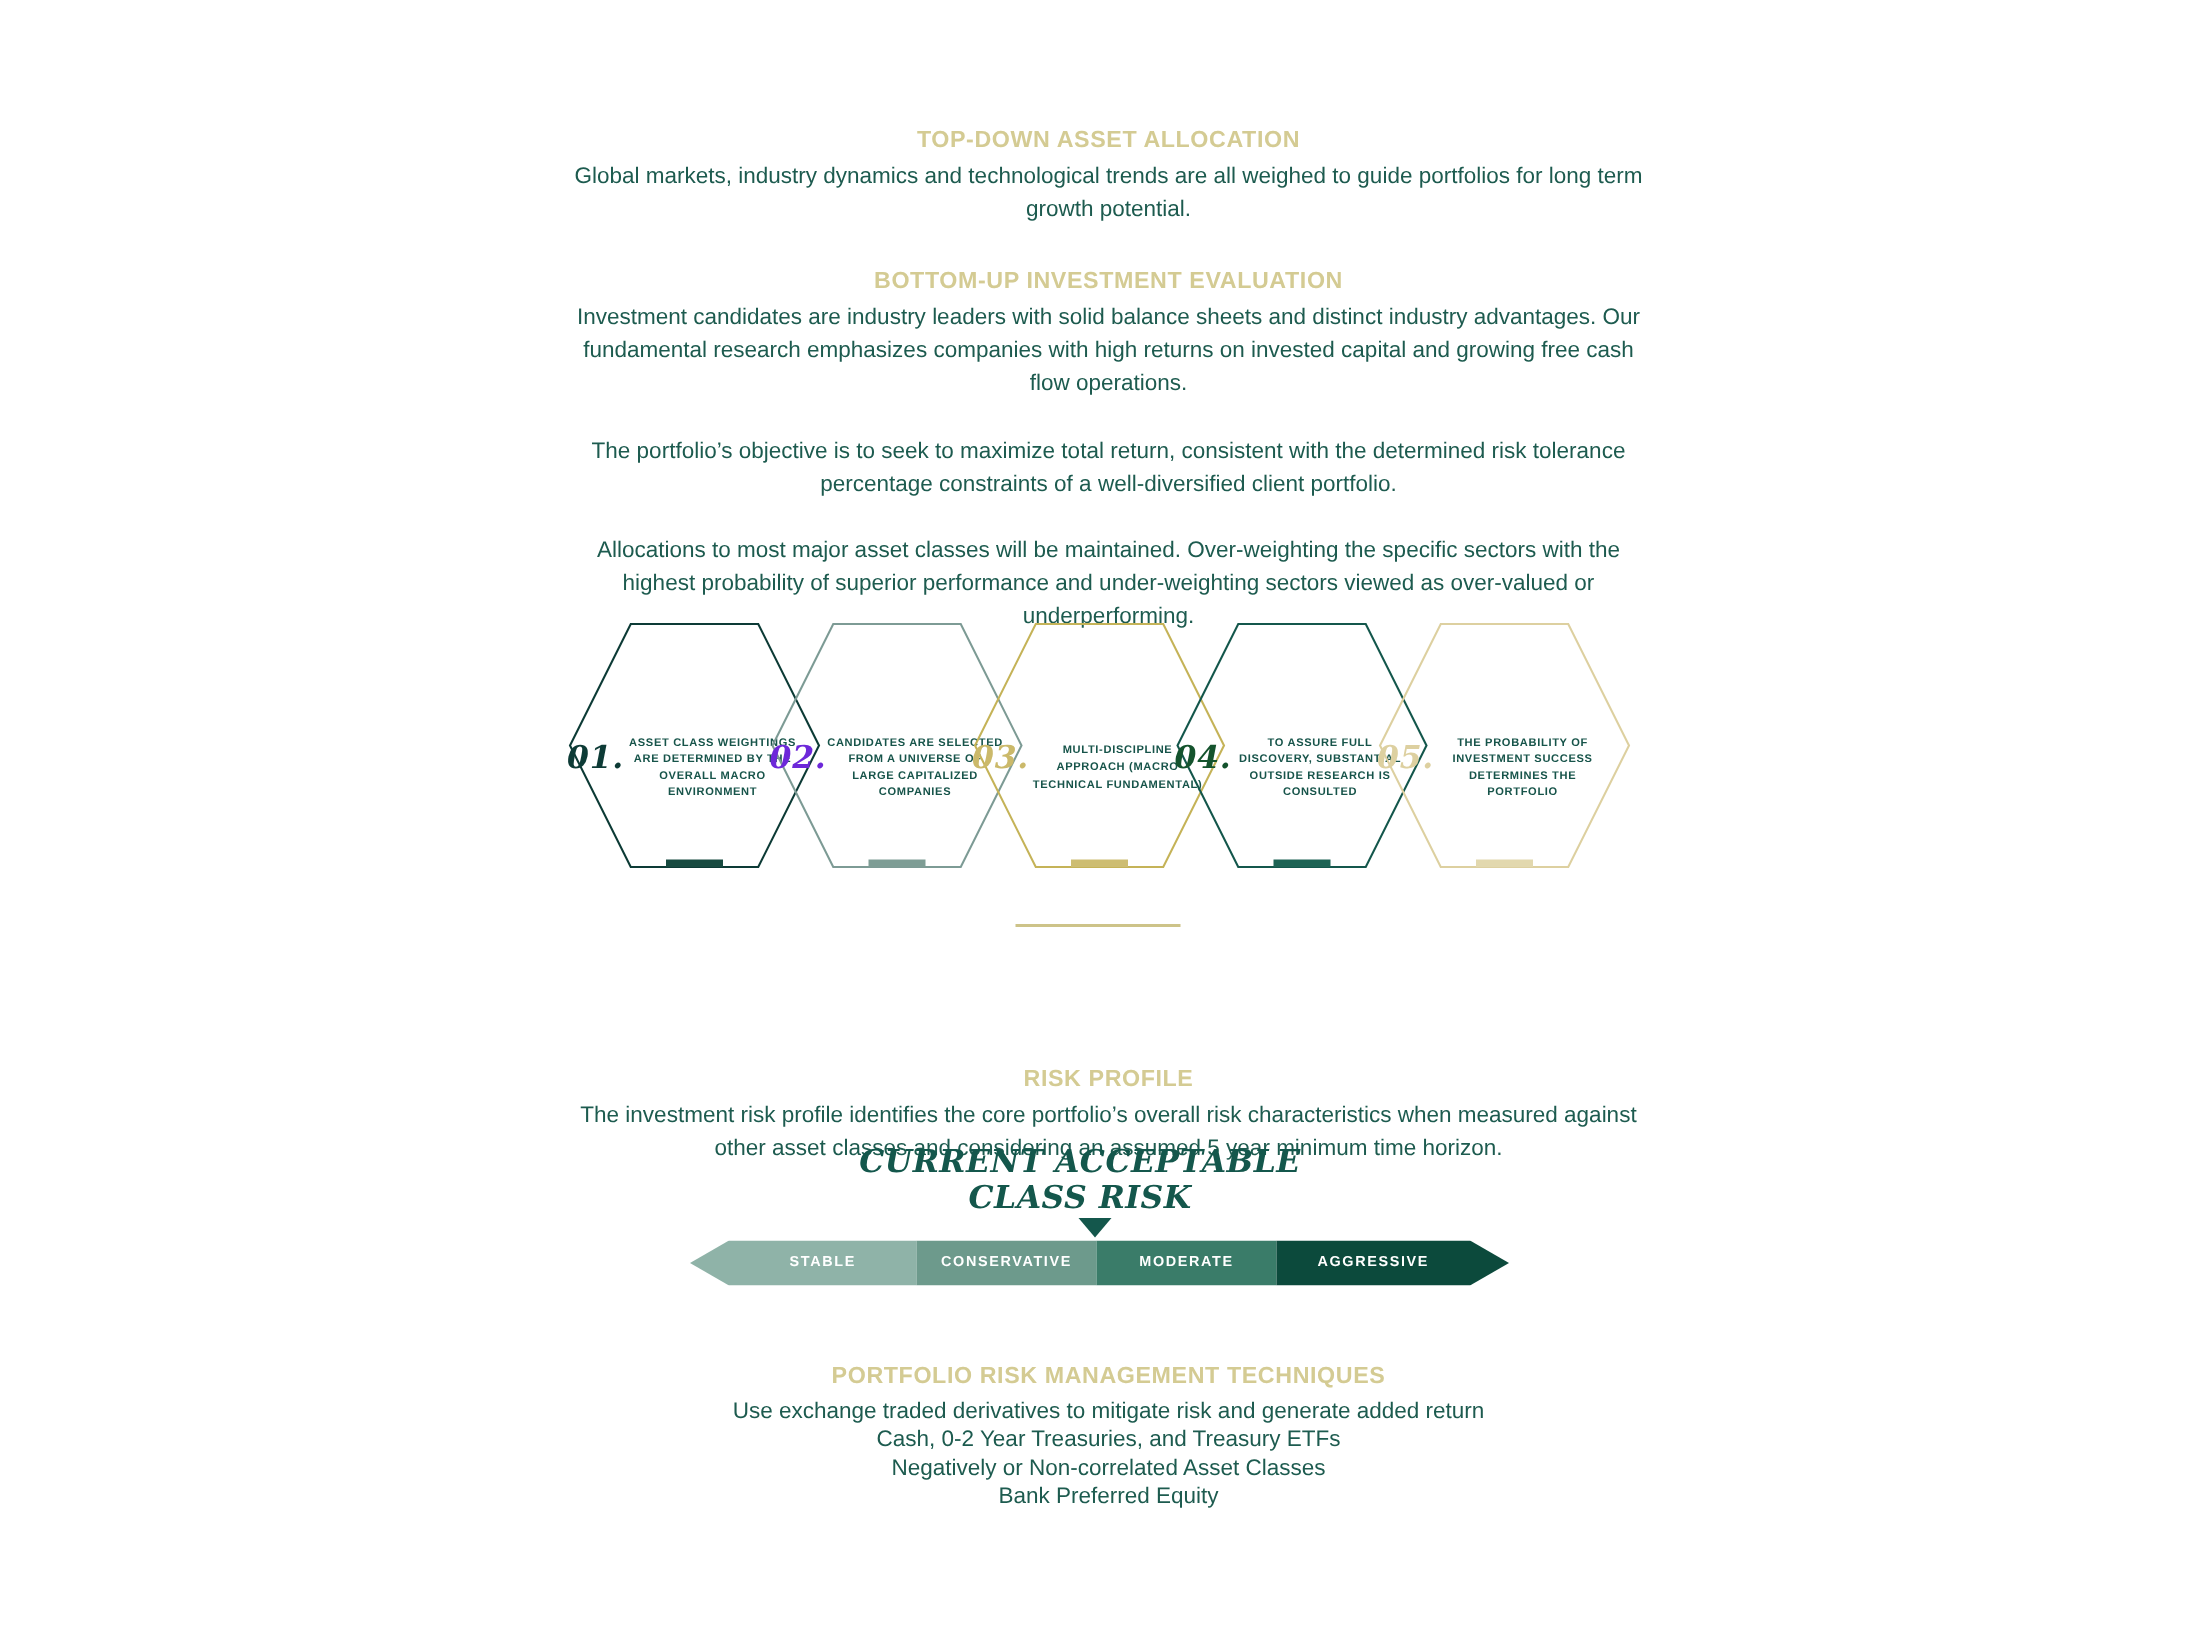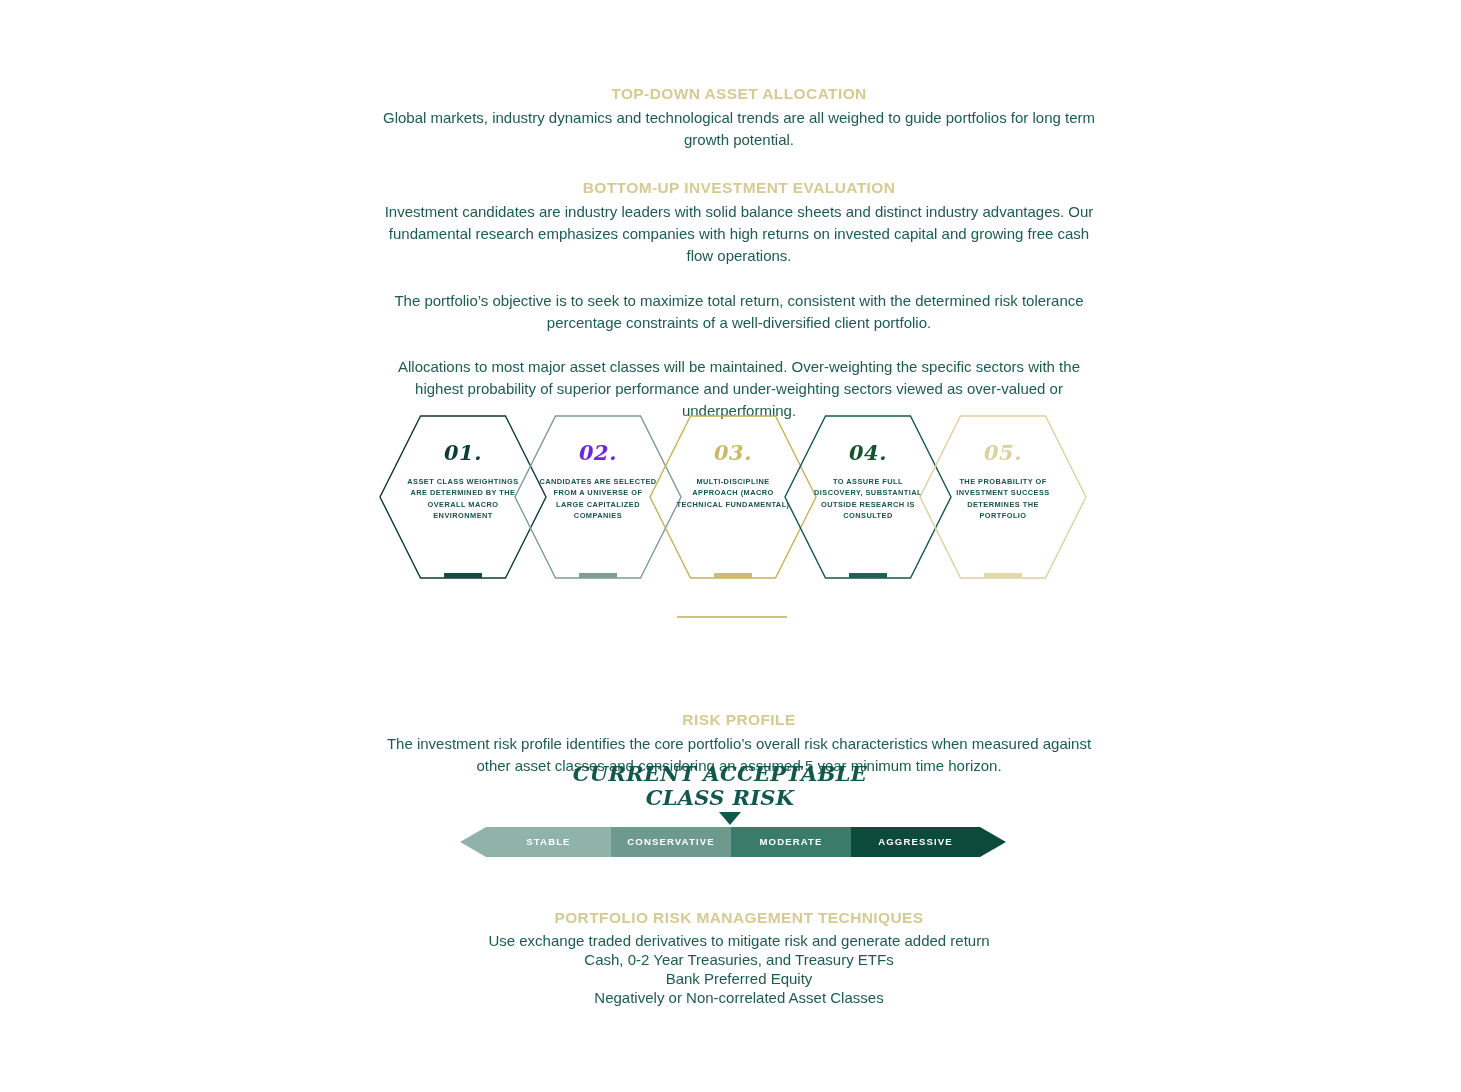--- a/index.html
+++ b/index.html
@@ -71,21 +71,21 @@
     height: 166px;
     overflow: visible;
   }
   .hex-inner {
     position: absolute;
     left: 0;
     top: 0;
     width: 170px;
     height: 166px;
     display: flex;
-    flex-direction: column;
+    flex-direction: row;
     align-items: center;
     justify-content: flex-start;
     padding-top: 28px;
     box-sizing: border-box;
   }
   .hex-num {
     font-family: "DejaVu Serif", "Liberation Serif", serif;
     font-style: italic;
     font-weight: bold;
     font-size: 21px;
@@ -315,17 +315,17 @@
       <div class="seg-label" style="left:151px; width:120px;">CONSERVATIVE</div>
       <div class="seg-label" style="left:271px; width:120px;">MODERATE</div>
       <div class="seg-label" style="left:391px; width:129px;">AGGRESSIVE</div>
     </div>
   </div>
 
   <div class="footer-block">
     <p class="section-heading">PORTFOLIO RISK MANAGEMENT TECHNIQUES</p>
     <div class="footer-line">Use exchange traded derivatives to mitigate risk and generate added return</div>
     <div class="footer-line">Cash, 0-2 Year Treasuries, and Treasury ETFs</div>
+    <div class="footer-line">Negatively or Non-correlated Asset Classes</div>
     <div class="footer-line">Bank Preferred Equity</div>
-    <div class="footer-line">Negatively or Non-correlated Asset Classes</div>
   </div>
 
 </div>
 
 </body></html>

